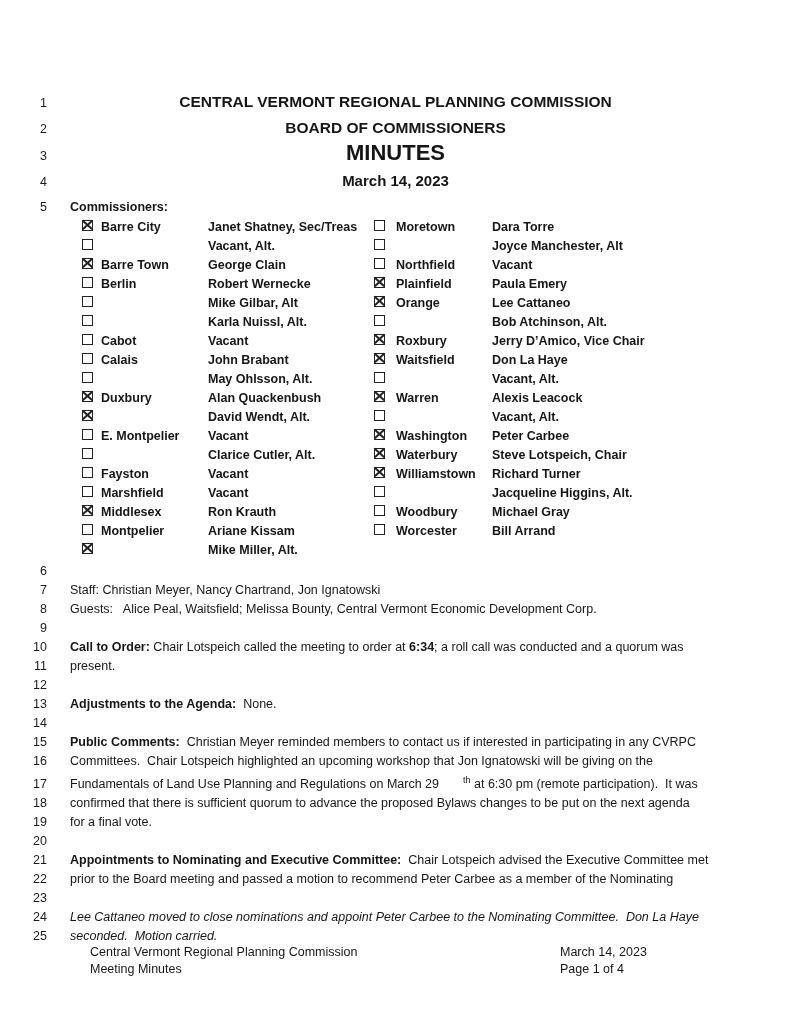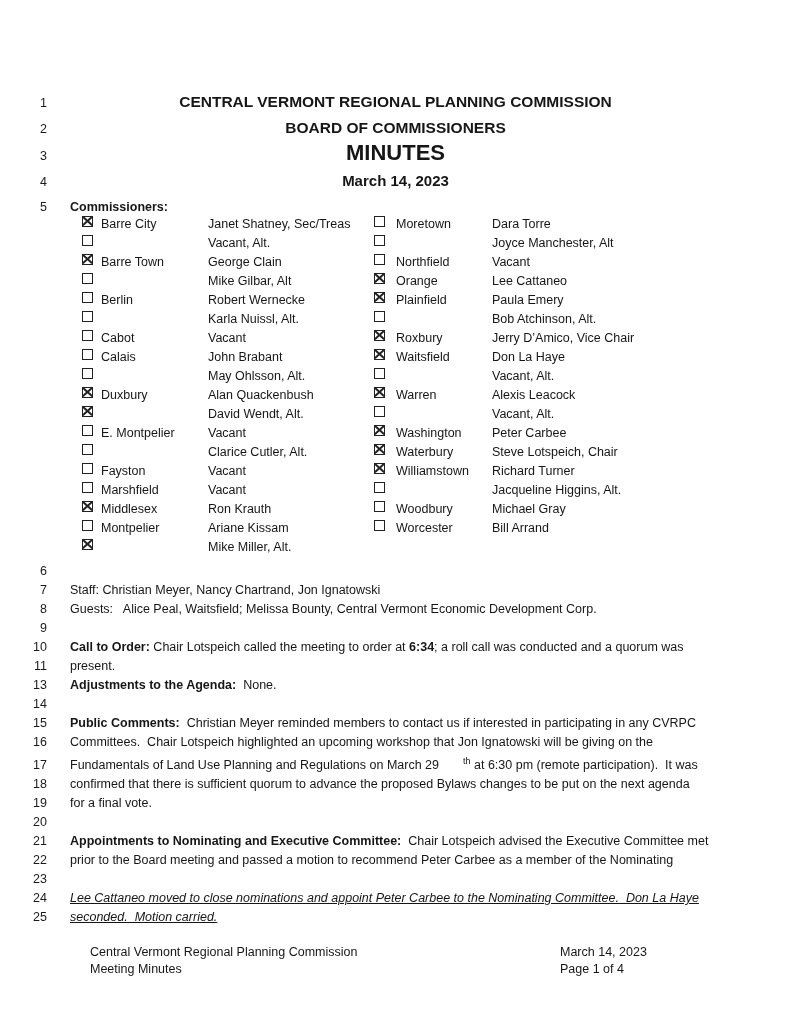--- a/index.html
+++ b/index.html
@@ -21,33 +21,34 @@
   .lcontent {
     flex:1; margin-left:23px; margin-right:70px;
     font-size:12.5px; white-space:pre;
   }
   .hline { line-height:24.5px; min-height:24.5px; }
   .bline { line-height:19px; min-height:19px; }
   .center { text-align:center; }
 
   .seg { white-space:pre; }
   .seg.b { font-weight:700; }
-  .seg.i { font-style:italic;text-decoration:underline; }
+  .seg.i { font-style:italic; }
   .seg.sup { vertical-align:super; font-size:9px;padding-left:24px; }
   .h1 { font-size:15.5px; font-weight:700; }
   .h2 { font-size:22px;   font-weight:700; }
   .h3 { font-size:15px;   font-weight:700; }
 
   .comm-label-line { margin-top:4px; }
 
   .ctable { }
   .crow {
-    display:flex; 
+    display:flex; align-items:center;
     height:19px; margin-left:70px;
     font-size:12.5px;
+    font-weight:bold;
   }
   .cb {
     box-sizing:border-box;
     flex:0 0 11px; width:11px; height:11px;
     border:1.6px solid #222;
     position:relative; top:-1px;
     margin-left:12px;
   }
   .cb.cb2 { margin-left:8px; }
   .cb.checked::before, .cb.checked::after {
@@ -113,36 +114,36 @@
         <div class="crow">
           <span class="cb checked"></span>
           <span class="ctown">Barre Town</span>
           <span class="cname">George Clain</span>
           <span class="cb cb2"></span>
           <span class="ctown2">Northfield</span>
           <span class="cname2">Vacant</span>
         </div>
         <div class="crow">
           <span class="cb"></span>
+          <span class="ctown">Berlin</span>
+          <span class="cname">Robert Wernecke</span>
+          <span class="cb cb2 checked"></span>
+          <span class="ctown2">Plainfield</span>
+          <span class="cname2">Paula Emery</span>
+        </div>
+        <div class="crow">
+          <span class="cb"></span>
           <span class="ctown"></span>
           <span class="cname">Mike Gilbar, Alt</span>
           <span class="cb cb2 checked"></span>
           <span class="ctown2">Orange</span>
           <span class="cname2">Lee Cattaneo</span>
         </div>
         <div class="crow">
           <span class="cb"></span>
-          <span class="ctown">Berlin</span>
-          <span class="cname">Robert Wernecke</span>
-          <span class="cb cb2 checked"></span>
-          <span class="ctown2">Plainfield</span>
-          <span class="cname2">Paula Emery</span>
-        </div>
-        <div class="crow">
-          <span class="cb"></span>
           <span class="ctown"></span>
           <span class="cname">Karla Nuissl, Alt.</span>
           <span class="cb cb2"></span>
           <span class="ctown2"></span>
           <span class="cname2">Bob Atchinson, Alt.</span>
         </div>
         <div class="crow">
           <span class="cb"></span>
           <span class="ctown">Cabot</span>
           <span class="cname">Vacant</span>
@@ -256,20 +257,24 @@
           <span class="lnum">9</span>
           <div class="lcontent"></div>
         </div>
         <div class="line bline">
           <span class="lnum">10</span>
           <div class="lcontent"><span class="seg b">Call to Order:</span><span class="seg"> Chair Lotspeich called the meeting to order at </span><span class="seg b">6:34</span><span class="seg">; a roll call was conducted and a quorum was</span></div>
         </div>
         <div class="line bline">
           <span class="lnum">11</span>
           <div class="lcontent"><span class="seg">present.</span></div>
+        </div>
+        <div class="line bline">
+          <span class="lnum">12</span>
+          <div class="lcontent"></div>
         </div>
         <div class="line bline">
           <span class="lnum">13</span>
           <div class="lcontent"><span class="seg b">Adjustments to the Agenda:</span><span class="seg">  None.</span></div>
         </div>
         <div class="line bline">
           <span class="lnum">14</span>
           <div class="lcontent"></div>
         </div>
         <div class="line bline">

